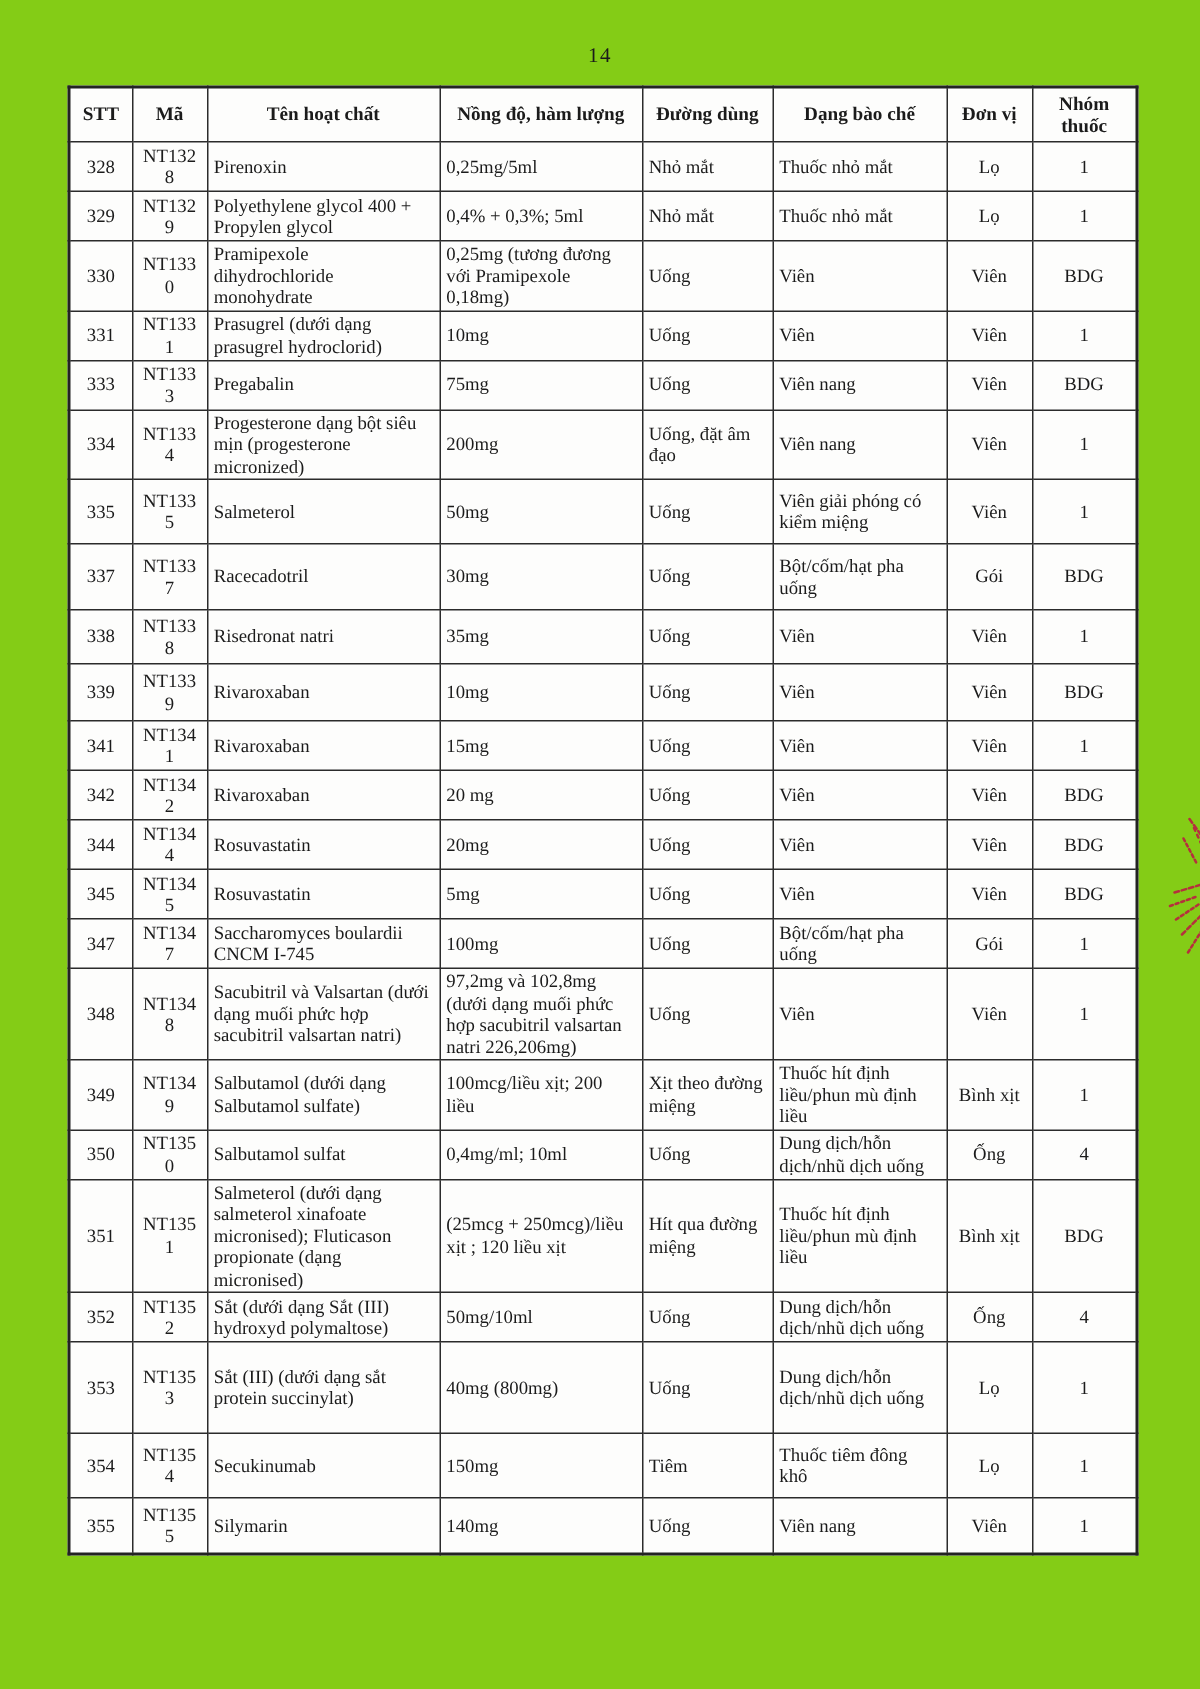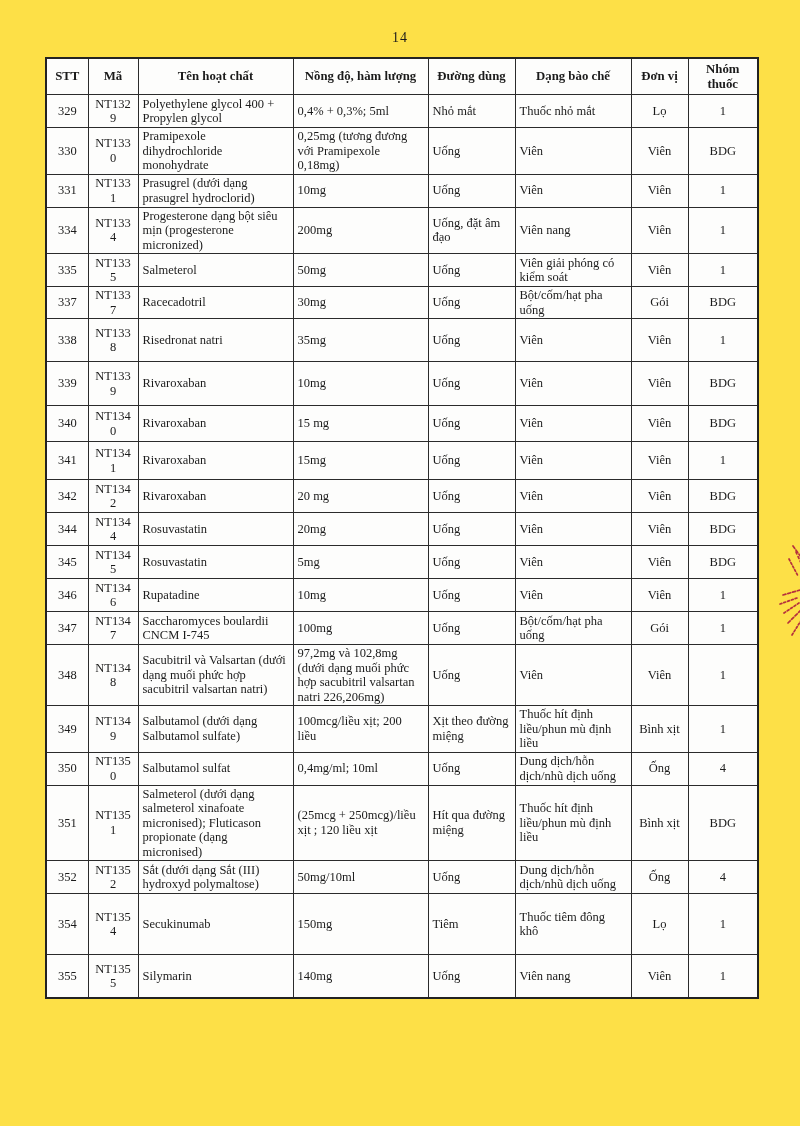--- a/index.html
+++ b/index.html
@@ -6,21 +6,21 @@
     margin: 0;
     padding: 0;
     background: #ffffff;
     font-family: "Liberation Serif", "DejaVu Serif", serif;
     color: #1b1b1b;
   }
   .page {
     position: relative;
     width: 800px;
     height: 1126px;
-    background: #fde047;
+    background: #84cc16;
     overflow: hidden;
   }
   .page-number {
     position: absolute;
     top: 30px;
     left: 0;
     width: 800px;
     text-align: center;
     font-size: 14px;
     letter-spacing: 1px;
@@ -103,20 +103,30 @@
         <th>Tên hoạt chất</th>
         <th>Nồng độ, hàm lượng</th>
         <th>Đường dùng</th>
         <th>Dạng bào chế</th>
         <th>Đơn vị</th>
         <th>Nhóm thuốc</th>
       </tr>
     </thead>
     <tbody id="table-body">
         <tr>
+          <td class="col-stt">328</td>
+          <td class="col-code">NT1328</td>
+          <td class="col-name">Pirenoxin</td>
+          <td class="col-strength">0,25mg/5ml</td>
+          <td class="col-route">Nhỏ mắt</td>
+          <td class="col-form">Thuốc nhỏ mắt</td>
+          <td class="col-unit">Lọ</td>
+          <td class="col-group">1</td>
+        </tr>
+        <tr>
           <td class="col-stt">329</td>
           <td class="col-code">NT1329</td>
           <td class="col-name">Polyethylene glycol 400 + Propylen glycol</td>
           <td class="col-strength">0,4% + 0,3%; 5ml</td>
           <td class="col-route">Nhỏ mắt</td>
           <td class="col-form">Thuốc nhỏ mắt</td>
           <td class="col-unit">Lọ</td>
           <td class="col-group">1</td>
         </tr>
         <tr>
@@ -133,36 +143,46 @@
           <td class="col-stt">331</td>
           <td class="col-code">NT1331</td>
           <td class="col-name">Prasugrel (dưới dạng prasugrel hydroclorid)</td>
           <td class="col-strength">10mg</td>
           <td class="col-route">Uống</td>
           <td class="col-form">Viên</td>
           <td class="col-unit">Viên</td>
           <td class="col-group">1</td>
         </tr>
         <tr>
+          <td class="col-stt">333</td>
+          <td class="col-code">NT1333</td>
+          <td class="col-name">Pregabalin</td>
+          <td class="col-strength">75mg</td>
+          <td class="col-route">Uống</td>
+          <td class="col-form">Viên nang</td>
+          <td class="col-unit">Viên</td>
+          <td class="col-group">BDG</td>
+        </tr>
+        <tr>
           <td class="col-stt">334</td>
           <td class="col-code">NT1334</td>
           <td class="col-name">Progesterone dạng bột siêu mịn (progesterone micronized)</td>
           <td class="col-strength">200mg</td>
           <td class="col-route">Uống, đặt âm đạo</td>
           <td class="col-form">Viên nang</td>
           <td class="col-unit">Viên</td>
           <td class="col-group">1</td>
         </tr>
         <tr>
           <td class="col-stt">335</td>
           <td class="col-code">NT1335</td>
           <td class="col-name">Salmeterol</td>
           <td class="col-strength">50mg</td>
           <td class="col-route">Uống</td>
-          <td class="col-form">Viên giải phóng có kiểm soát</td>
+          <td class="col-form">Viên giải phóng có kiểm miệng</td>
           <td class="col-unit">Viên</td>
           <td class="col-group">1</td>
         </tr>
         <tr>
           <td class="col-stt">337</td>
           <td class="col-code">NT1337</td>
           <td class="col-name">Racecadotril</td>
           <td class="col-strength">30mg</td>
           <td class="col-route">Uống</td>
           <td class="col-form">Bột/cốm/hạt pha uống</td>
@@ -183,30 +203,20 @@
           <td class="col-stt">339</td>
           <td class="col-code">NT1339</td>
           <td class="col-name">Rivaroxaban</td>
           <td class="col-strength">10mg</td>
           <td class="col-route">Uống</td>
           <td class="col-form">Viên</td>
           <td class="col-unit">Viên</td>
           <td class="col-group">BDG</td>
         </tr>
         <tr>
-          <td class="col-stt">340</td>
-          <td class="col-code">NT1340</td>
-          <td class="col-name">Rivaroxaban</td>
-          <td class="col-strength">15 mg</td>
-          <td class="col-route">Uống</td>
-          <td class="col-form">Viên</td>
-          <td class="col-unit">Viên</td>
-          <td class="col-group">BDG</td>
-        </tr>
-        <tr>
           <td class="col-stt">341</td>
           <td class="col-code">NT1341</td>
           <td class="col-name">Rivaroxaban</td>
           <td class="col-strength">15mg</td>
           <td class="col-route">Uống</td>
           <td class="col-form">Viên</td>
           <td class="col-unit">Viên</td>
           <td class="col-group">1</td>
         </tr>
         <tr>
@@ -231,30 +241,20 @@
         </tr>
         <tr>
           <td class="col-stt">345</td>
           <td class="col-code">NT1345</td>
           <td class="col-name">Rosuvastatin</td>
           <td class="col-strength">5mg</td>
           <td class="col-route">Uống</td>
           <td class="col-form">Viên</td>
           <td class="col-unit">Viên</td>
           <td class="col-group">BDG</td>
-        </tr>
-        <tr>
-          <td class="col-stt">346</td>
-          <td class="col-code">NT1346</td>
-          <td class="col-name">Rupatadine</td>
-          <td class="col-strength">10mg</td>
-          <td class="col-route">Uống</td>
-          <td class="col-form">Viên</td>
-          <td class="col-unit">Viên</td>
-          <td class="col-group">1</td>
         </tr>
         <tr>
           <td class="col-stt">347</td>
           <td class="col-code">NT1347</td>
           <td class="col-name">Saccharomyces boulardii CNCM I-745</td>
           <td class="col-strength">100mg</td>
           <td class="col-route">Uống</td>
           <td class="col-form">Bột/cốm/hạt pha uống</td>
           <td class="col-unit">Gói</td>
           <td class="col-group">1</td>
@@ -301,20 +301,30 @@
         </tr>
         <tr>
           <td class="col-stt">352</td>
           <td class="col-code">NT1352</td>
           <td class="col-name">Sắt (dưới dạng  Sắt (III) hydroxyd polymaltose)</td>
           <td class="col-strength">50mg/10ml</td>
           <td class="col-route">Uống</td>
           <td class="col-form">Dung dịch/hỗn dịch/nhũ dịch uống</td>
           <td class="col-unit">Ống</td>
           <td class="col-group">4</td>
+        </tr>
+        <tr>
+          <td class="col-stt">353</td>
+          <td class="col-code">NT1353</td>
+          <td class="col-name">Sắt (III) (dưới dạng sắt protein succinylat)</td>
+          <td class="col-strength">40mg (800mg)</td>
+          <td class="col-route">Uống</td>
+          <td class="col-form">Dung dịch/hỗn dịch/nhũ dịch uống</td>
+          <td class="col-unit">Lọ</td>
+          <td class="col-group">1</td>
         </tr>
         <tr>
           <td class="col-stt">354</td>
           <td class="col-code">NT1354</td>
           <td class="col-name">Secukinumab</td>
           <td class="col-strength">150mg</td>
           <td class="col-route">Tiêm</td>
           <td class="col-form">Thuốc tiêm đông khô</td>
           <td class="col-unit">Lọ</td>
           <td class="col-group">1</td>

